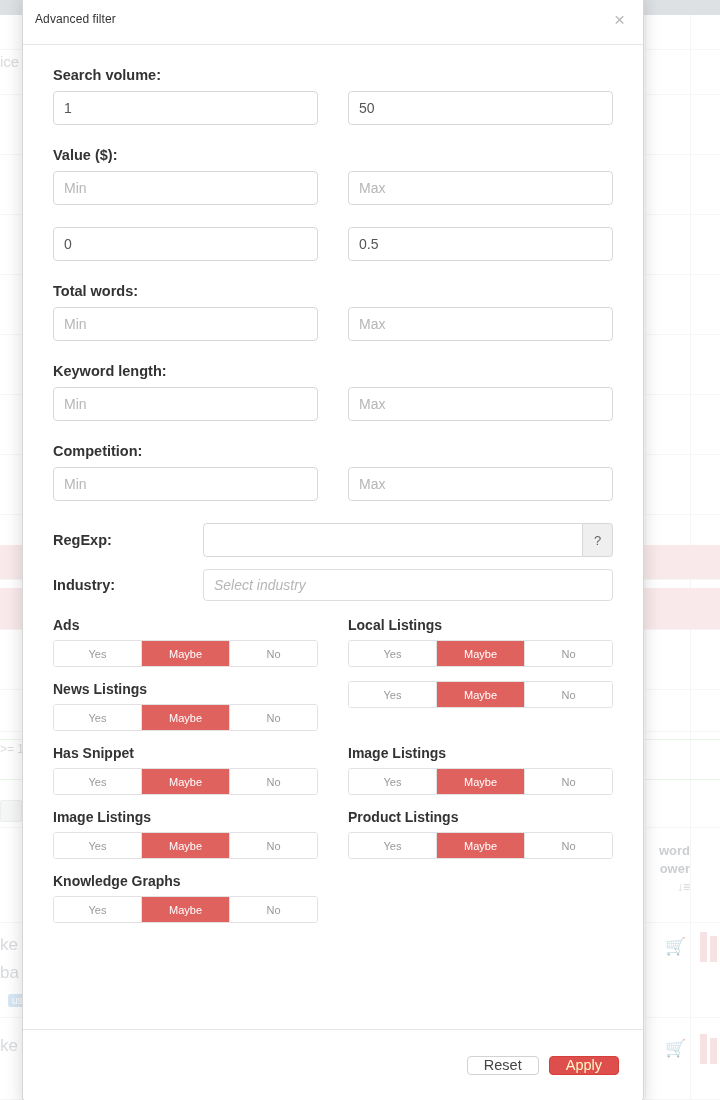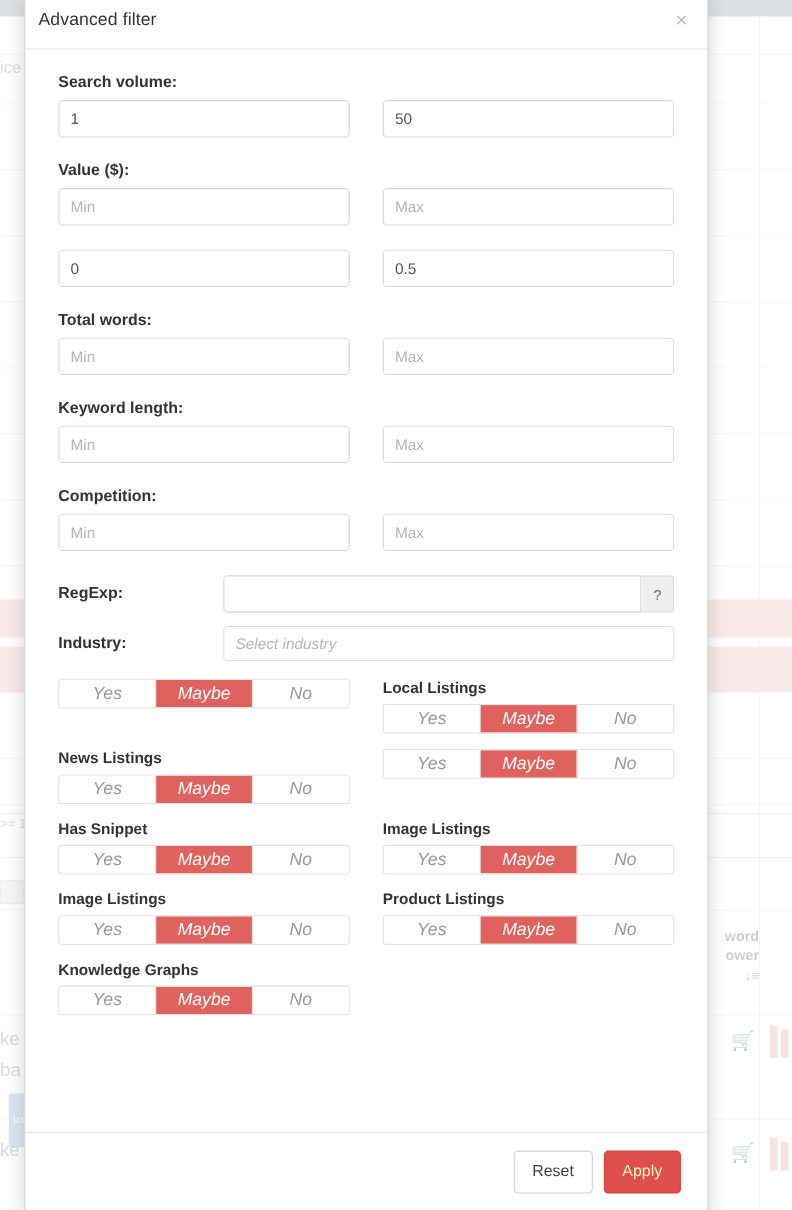--- a/index.html
+++ b/index.html
@@ -36,21 +36,21 @@
     position: absolute;
     color: #a9aeb3;
     font-size: 15px;
     white-space: nowrap;
   }
   .bg-badge {
     position: absolute;
     background: #a8cbe8;
     color: #ffffff;
     font-size: 10px;
-    padding: 19px 4px;
+    padding: 1px 4px;
     border-radius: 2px;
     letter-spacing: .3px;
   }
   .bg-colhead {
     position: absolute;
     color: #8d939a;
     font-size: 13px;
     font-weight: bold;
     text-align: right;
     line-height: 18px;
@@ -94,21 +94,21 @@
   }
   .modal-header {
     position: relative;
     height: 52px;
     flex: 0 0 52px;
     border-bottom: 1px solid #e5e5e5;
     display: flex; align-items: center;
     padding: 0 18px 0 12px;
   }
   .modal-title {
-    font-size: 16px;
+    font-size: 12px;
     color: #333333;
     font-weight: normal;
     margin: 0;
     letter-spacing: .1px;
   }
   .modal-close {
     position: absolute;
     right: 14px; top: 50%;
     transform: translateY(-50%);
     font-size: 19px;
@@ -229,39 +229,38 @@
     border-radius: 3px;
     overflow: hidden;
     height: 27px;
     width: 100%;
   }
   .btn-group .seg {
     flex: 1 1 0;
     display: flex;
     align-items: center;
     justify-content: center;
-    font-size: 16px;
+    font-size: 11px;
     color: #999999;
     background: #ffffff;
     border: none;
     border-right: 1px solid #e2e2e2;
     cursor: pointer;
     font-family: "Liberation Sans", sans-serif;
     height: 100%;
-    font-style: italic;
   }
   .btn-group .seg:last-child { border-right: none; }
   .btn-group .seg.active {
     background: #e0625f;
     color: #ffffff;
   }
 
   
   .btn {
-    height: 39px;
+    height: 19px;
     padding: 0 16px;
     font-size: 14.5px;
     border-radius: 4px;
     cursor: pointer;
     font-family: "Liberation Sans", sans-serif;
     line-height: 1;
   }
   .btn-default {
     background: #ffffff;
     border: 1px solid #d2d2d2;
@@ -422,20 +421,21 @@
     </div>
 
     <div class="inline-row" style="margin-bottom:4px;">
       <label class="field-label">Industry:</label>
       <div class="select-input">Select industry</div>
     </div>
 
     <div class="toggles">
 
       <div class="toggle-cell">
+        <span class="toggle-label">Ads</span>
         <div class="btn-group">
           <button class="seg">Yes</button>
           <button class="seg active">Maybe</button>
           <button class="seg">No</button>
         </div>
       </div>
 
       <div class="toggle-cell">
         <span class="toggle-label">Local Listings</span>
         <div class="btn-group">

